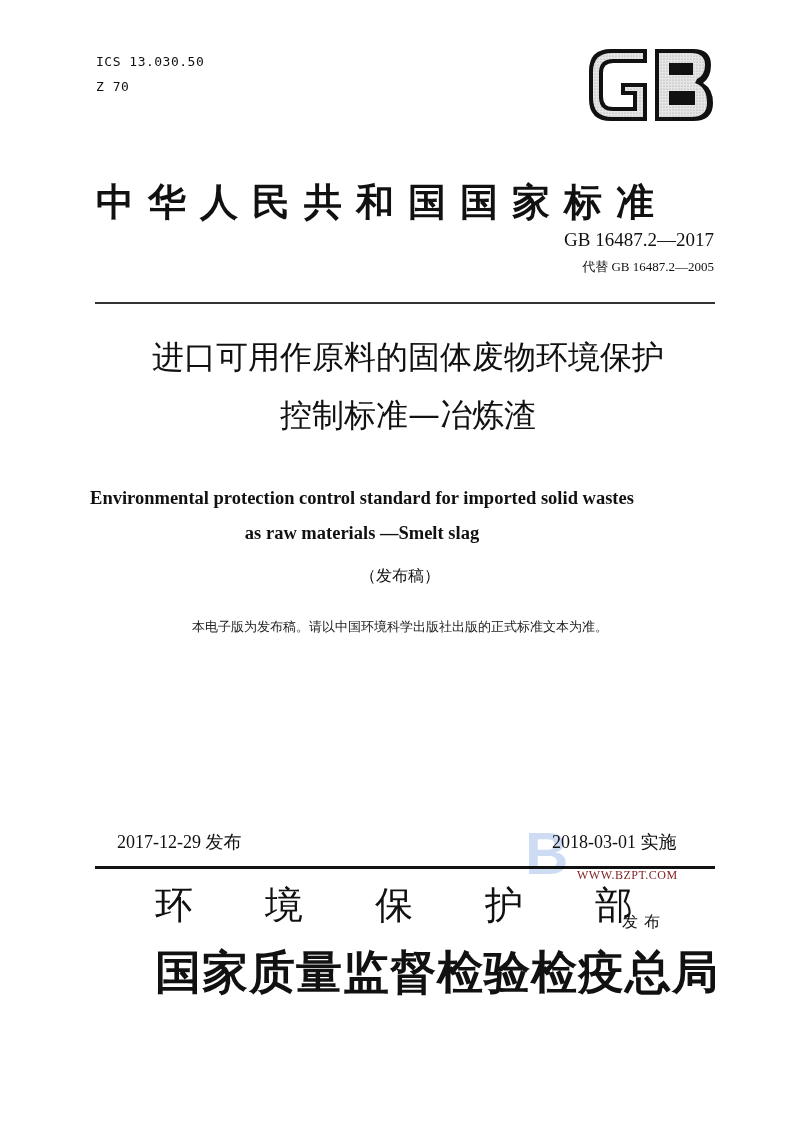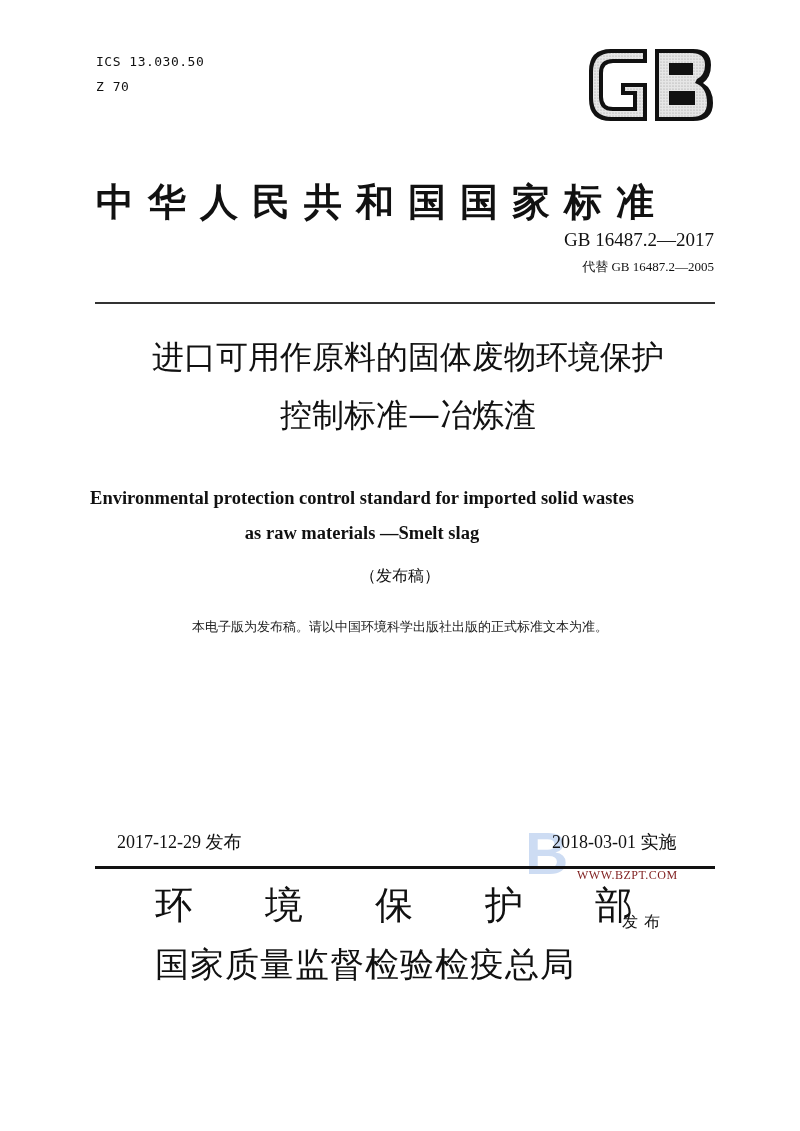--- a/index.html
+++ b/index.html
@@ -41,21 +41,21 @@
 
     #issue-date { left: 117px; top: 830px; font-size: 18px; }
     #impl-date { left: 552px; top: 830px; font-size: 18px; }
 
     #rule-bottom { left: 95px; top: 866px; width: 620px; height: 3px; background: #111; }
 
     #agency-1 { left: 155px; top: 880px; font-size: 38px; white-space: nowrap; }
     #agency-1 span.ch { display: inline-block; width: 110px; }
     #agency-1 span.ch.last { width: auto; }
     #publish-label { left: 622px; top: 912px; font-size: 16px; letter-spacing: 6px; text-align: center; }
-    #agency-2 { left: 155px; top: 942px; font-size: 34px; white-space: nowrap; letter-spacing: 1px; }
+    #agency-2 { left: 155px; top: 942px; font-size: 46px; white-space: nowrap; letter-spacing: 1px; font-weight: bold; }
   </style>
 </head>
 <body>
 
 <div class="abs mono" id="ics">ICS 13.030.50</div>
 <div class="abs mono" id="ccs">Z 70</div>
 
 <div class="abs" id="gb-logo">
   <svg width="132" height="84" viewBox="0 0 132 84">
     <defs>

